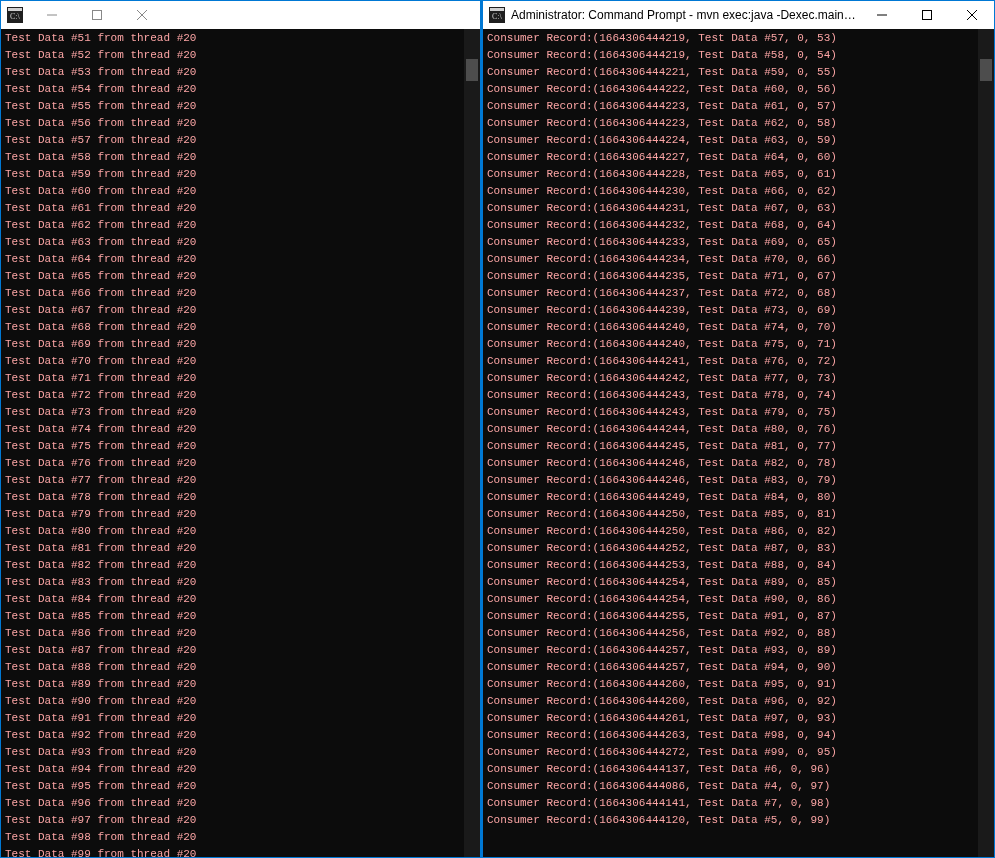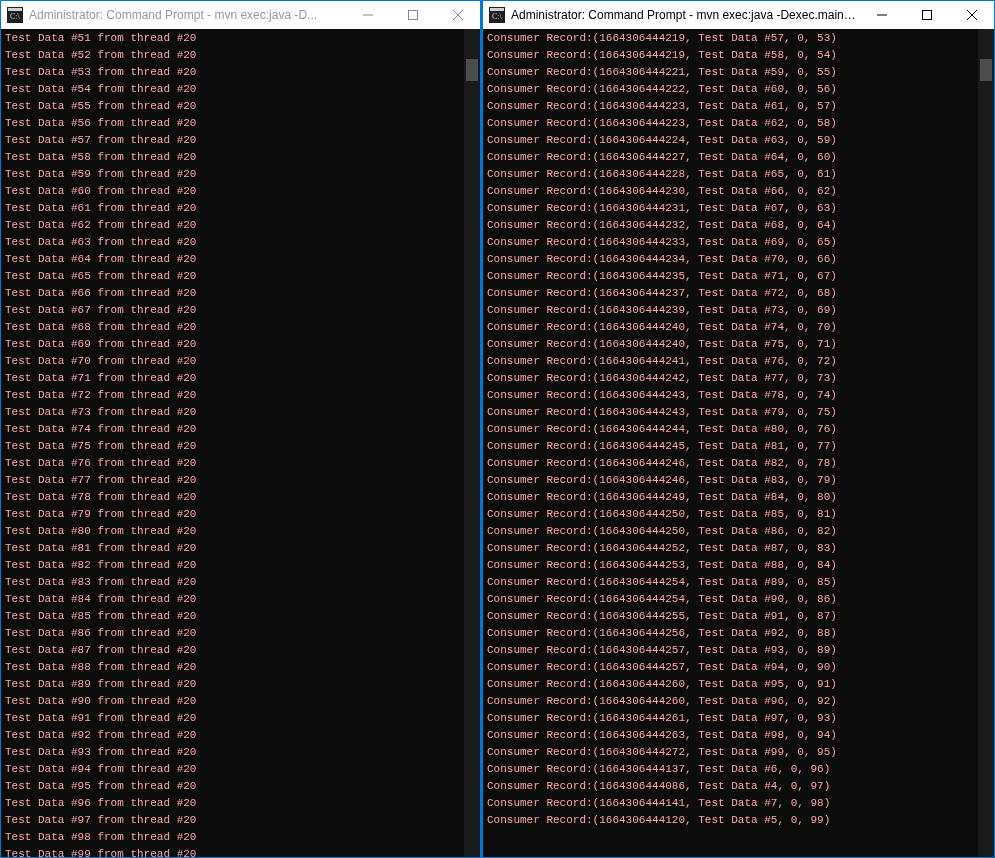--- a/index.html
+++ b/index.html
@@ -79,21 +79,20 @@
 
 <div class="window" id="win-left">
   <div class="titlebar">
     <span class="icon">
       <svg width="16" height="16" viewBox="0 0 16 16">
         <rect x="0" y="0" width="16" height="16" fill="#1f1f1f"></rect>
         <rect x="1" y="1" width="14" height="3" fill="#d0d0d0"></rect>
         <text x="3" y="12" font-size="8" fill="#ccc" font-family="Consolas">C:\</text>
       </svg>
     </span>
-    <span class="title">Administrator: Command Prompt - mvn  exec:java -D...</span>
     <div class="winbtns">
       <div class="winbtn">
         <svg width="10" height="10">
             <line x1="0" y1="5" x2="10" y2="5" stroke="#888" stroke-width="1"></line>
           </svg>
       </div>
       <div class="winbtn">
         <svg width="10" height="10">
             <rect x="0.5" y="0.5" width="9" height="9" fill="none" stroke="#888" stroke-width="1"></rect>
           </svg>

